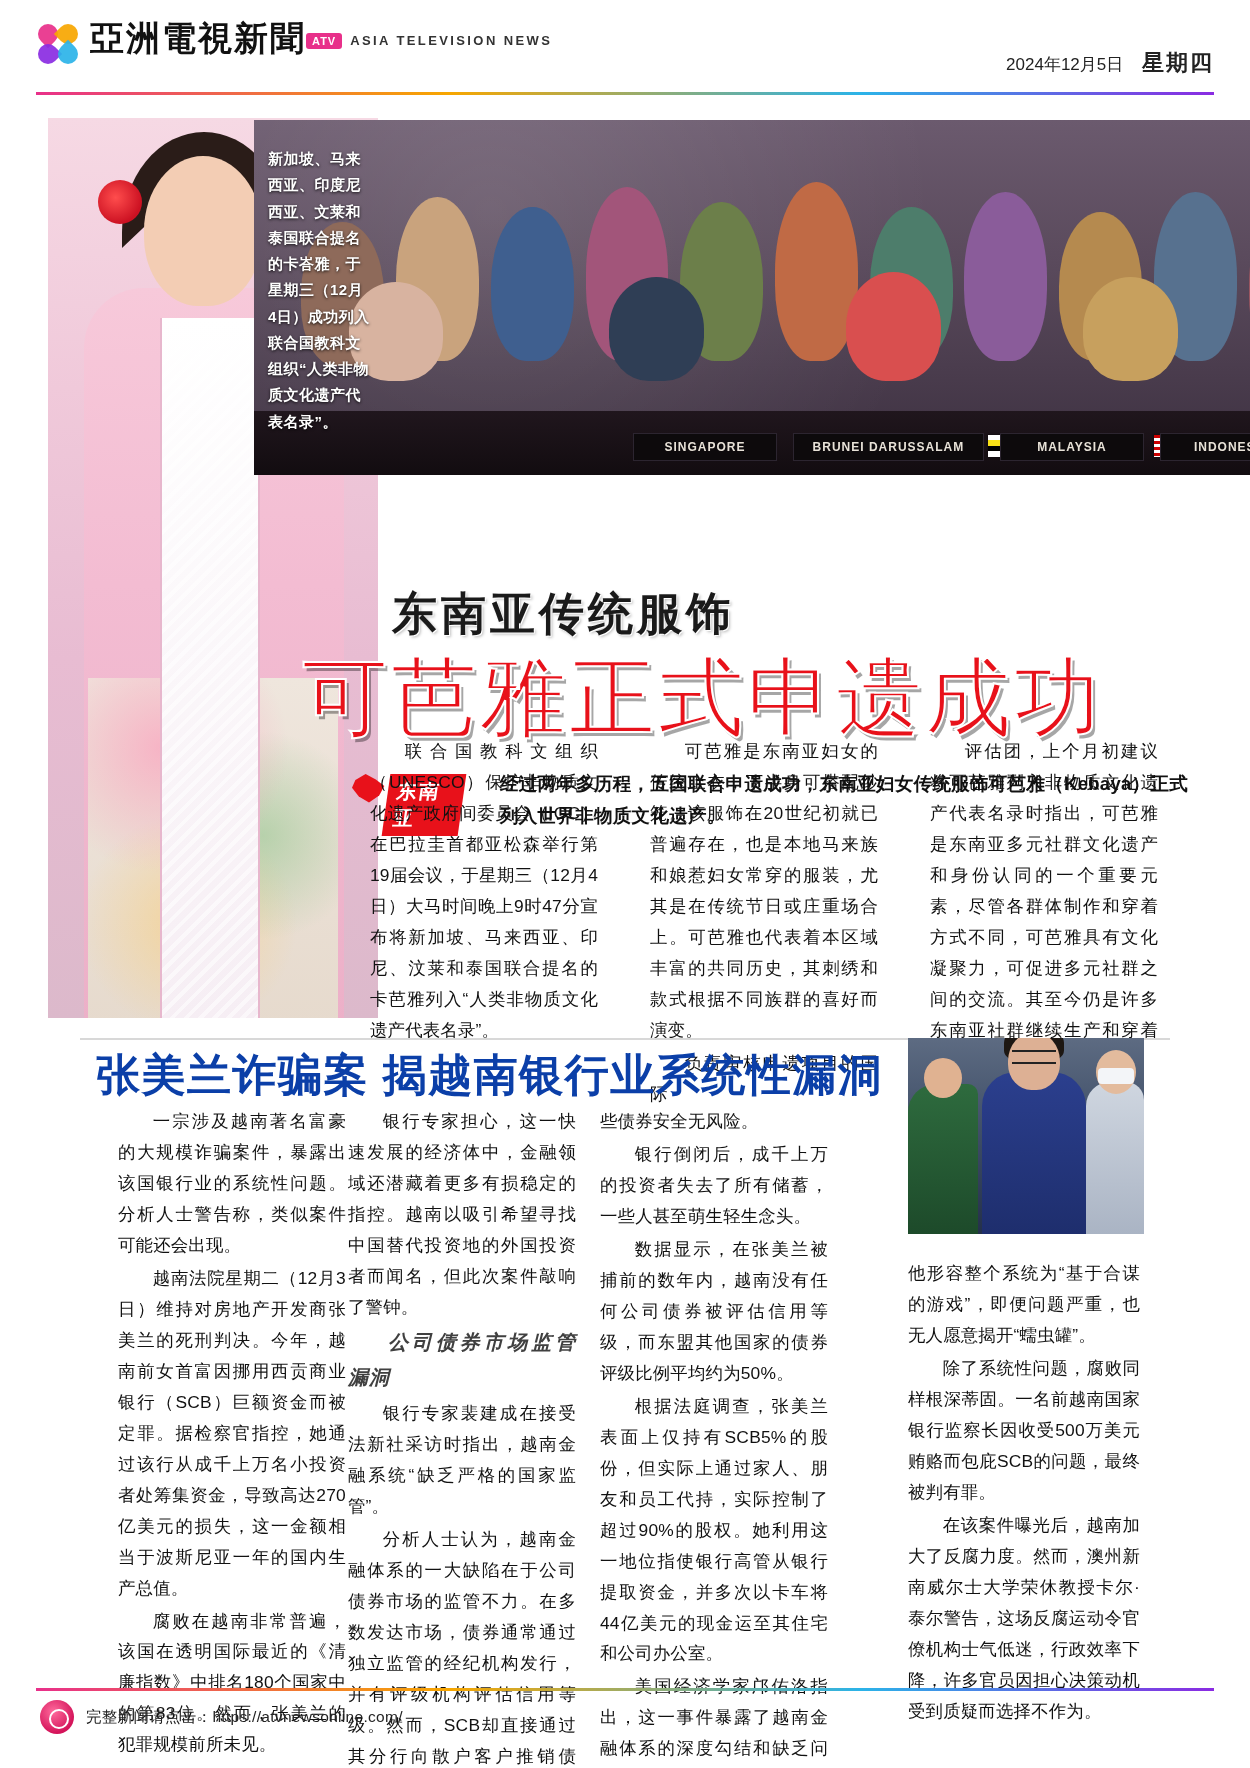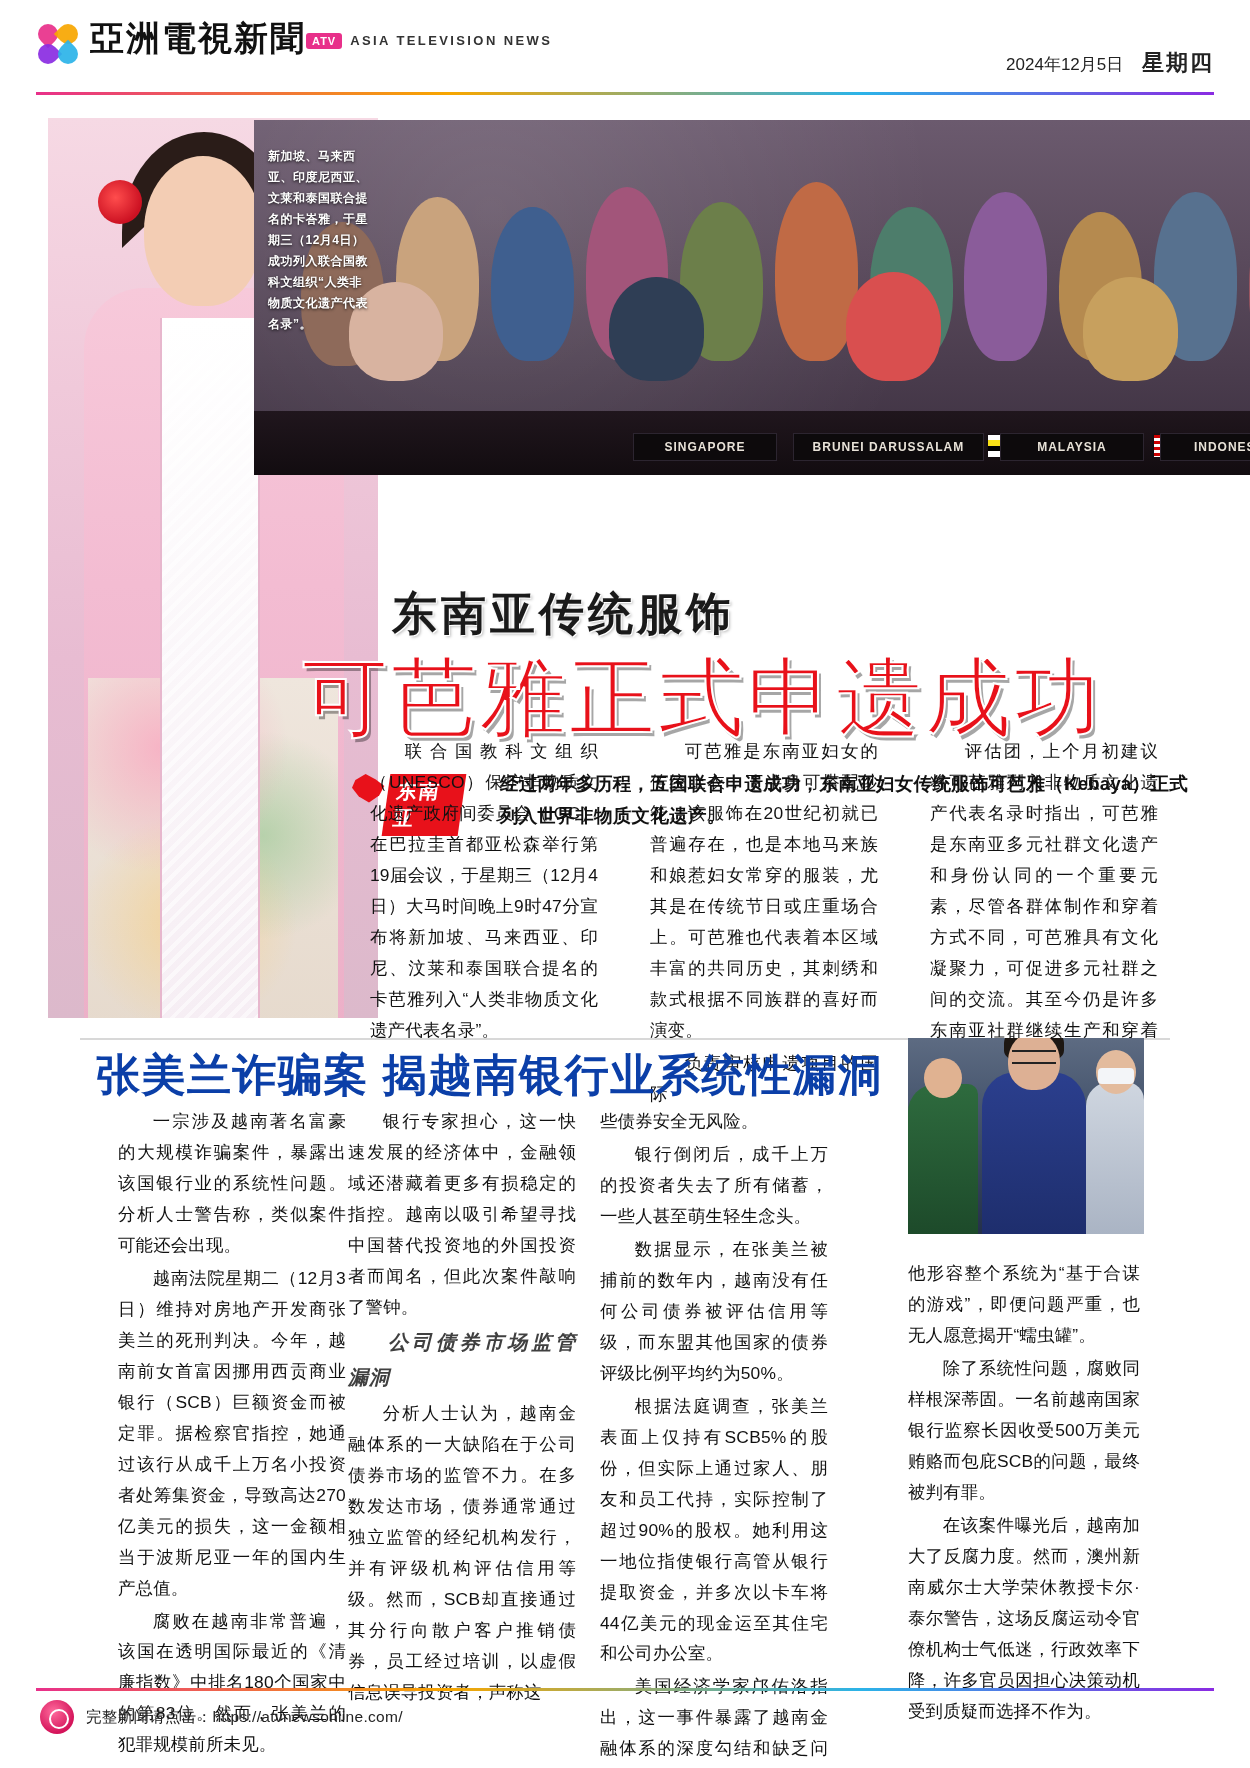--- a/index.html
+++ b/index.html
@@ -155,21 +155,21 @@
   .flag {
     position: absolute;
     bottom: 5%;
     width: 30px; height: 22px;
     box-shadow: 0 0 2px rgba(0,0,0,.6);
   }
   .hero-caption {
     position: absolute;
     left: 268px; top: 46px;
     width: 104px;
-    font-size: 12px;
+    font-size: 15px;
     line-height: 1.75;
     color: #ffffff;
     font-weight: bold;
     text-shadow: 0 1px 3px rgba(0,0,0,.85);
     letter-spacing: .5px;
   }
   .model {
     position: absolute;
     left: 48px; top: 18px;
     width: 330px; height: 900px;
@@ -531,20 +531,21 @@
 
   <div class="col s2c1">
     <p>一宗涉及越南著名富豪的大规模诈骗案件，暴露出该国银行业的系统性问题。分析人士警告称，类似案件可能还会出现。</p>
     <p>越南法院星期二（12月3日）维持对房地产开发商张美兰的死刑判决。今年，越南前女首富因挪用西贡商业银行（SCB）巨额资金而被定罪。据检察官指控，她通过该行从成千上万名小投资者处筹集资金，导致高达270亿美元的损失，这一金额相当于波斯尼亚一年的国内生产总值。</p>
     <p>腐败在越南非常普遍，该国在透明国际最近的《清廉指数》中排名180个国家中的第83位。然而，张美兰的犯罪规模前所未见。</p>
   </div>
 
   <div class="col s2c2">
     <p>银行专家担心，这一快速发展的经济体中，金融领域还潜藏着更多有损稳定的指控。越南以吸引希望寻找中国替代投资地的外国投资者而闻名，但此次案件敲响了警钟。</p>
     <p class="subhead">公司债券市场监管漏洞</p>
+    <p>银行专家裴建成在接受法新社采访时指出，越南金融系统“缺乏严格的国家监管”。</p>
     <p>分析人士认为，越南金融体系的一大缺陷在于公司债券市场的监管不力。在多数发达市场，债券通常通过独立监管的经纪机构发行，并有评级机构评估信用等级。然而，SCB却直接通过其分行向散户客户推销债券，员工经过培训，以虚假信息误导投资者，声称这</p>
   </div>
 
   <div class="col s2c3">
     <p style="text-indent:0">些债券安全无风险。</p>
     <p>银行倒闭后，成千上万的投资者失去了所有储蓄，一些人甚至萌生轻生念头。</p>
     <p>数据显示，在张美兰被捕前的数年内，越南没有任何公司债券被评估信用等级，而东盟其他国家的债券评级比例平均约为50%。</p>
     <p>根据法庭调查，张美兰表面上仅持有SCB5%的股份，但实际上通过家人、朋友和员工代持，实际控制了超过90%的股权。她利用这一地位指使银行高管从银行提取资金，并多次以卡车将44亿美元的现金运至其住宅和公司办公室。</p>
     <p>美国经济学家邝佑洛指出，这一事件暴露了越南金融体系的深度勾结和缺乏问责。</p>
   </div>

